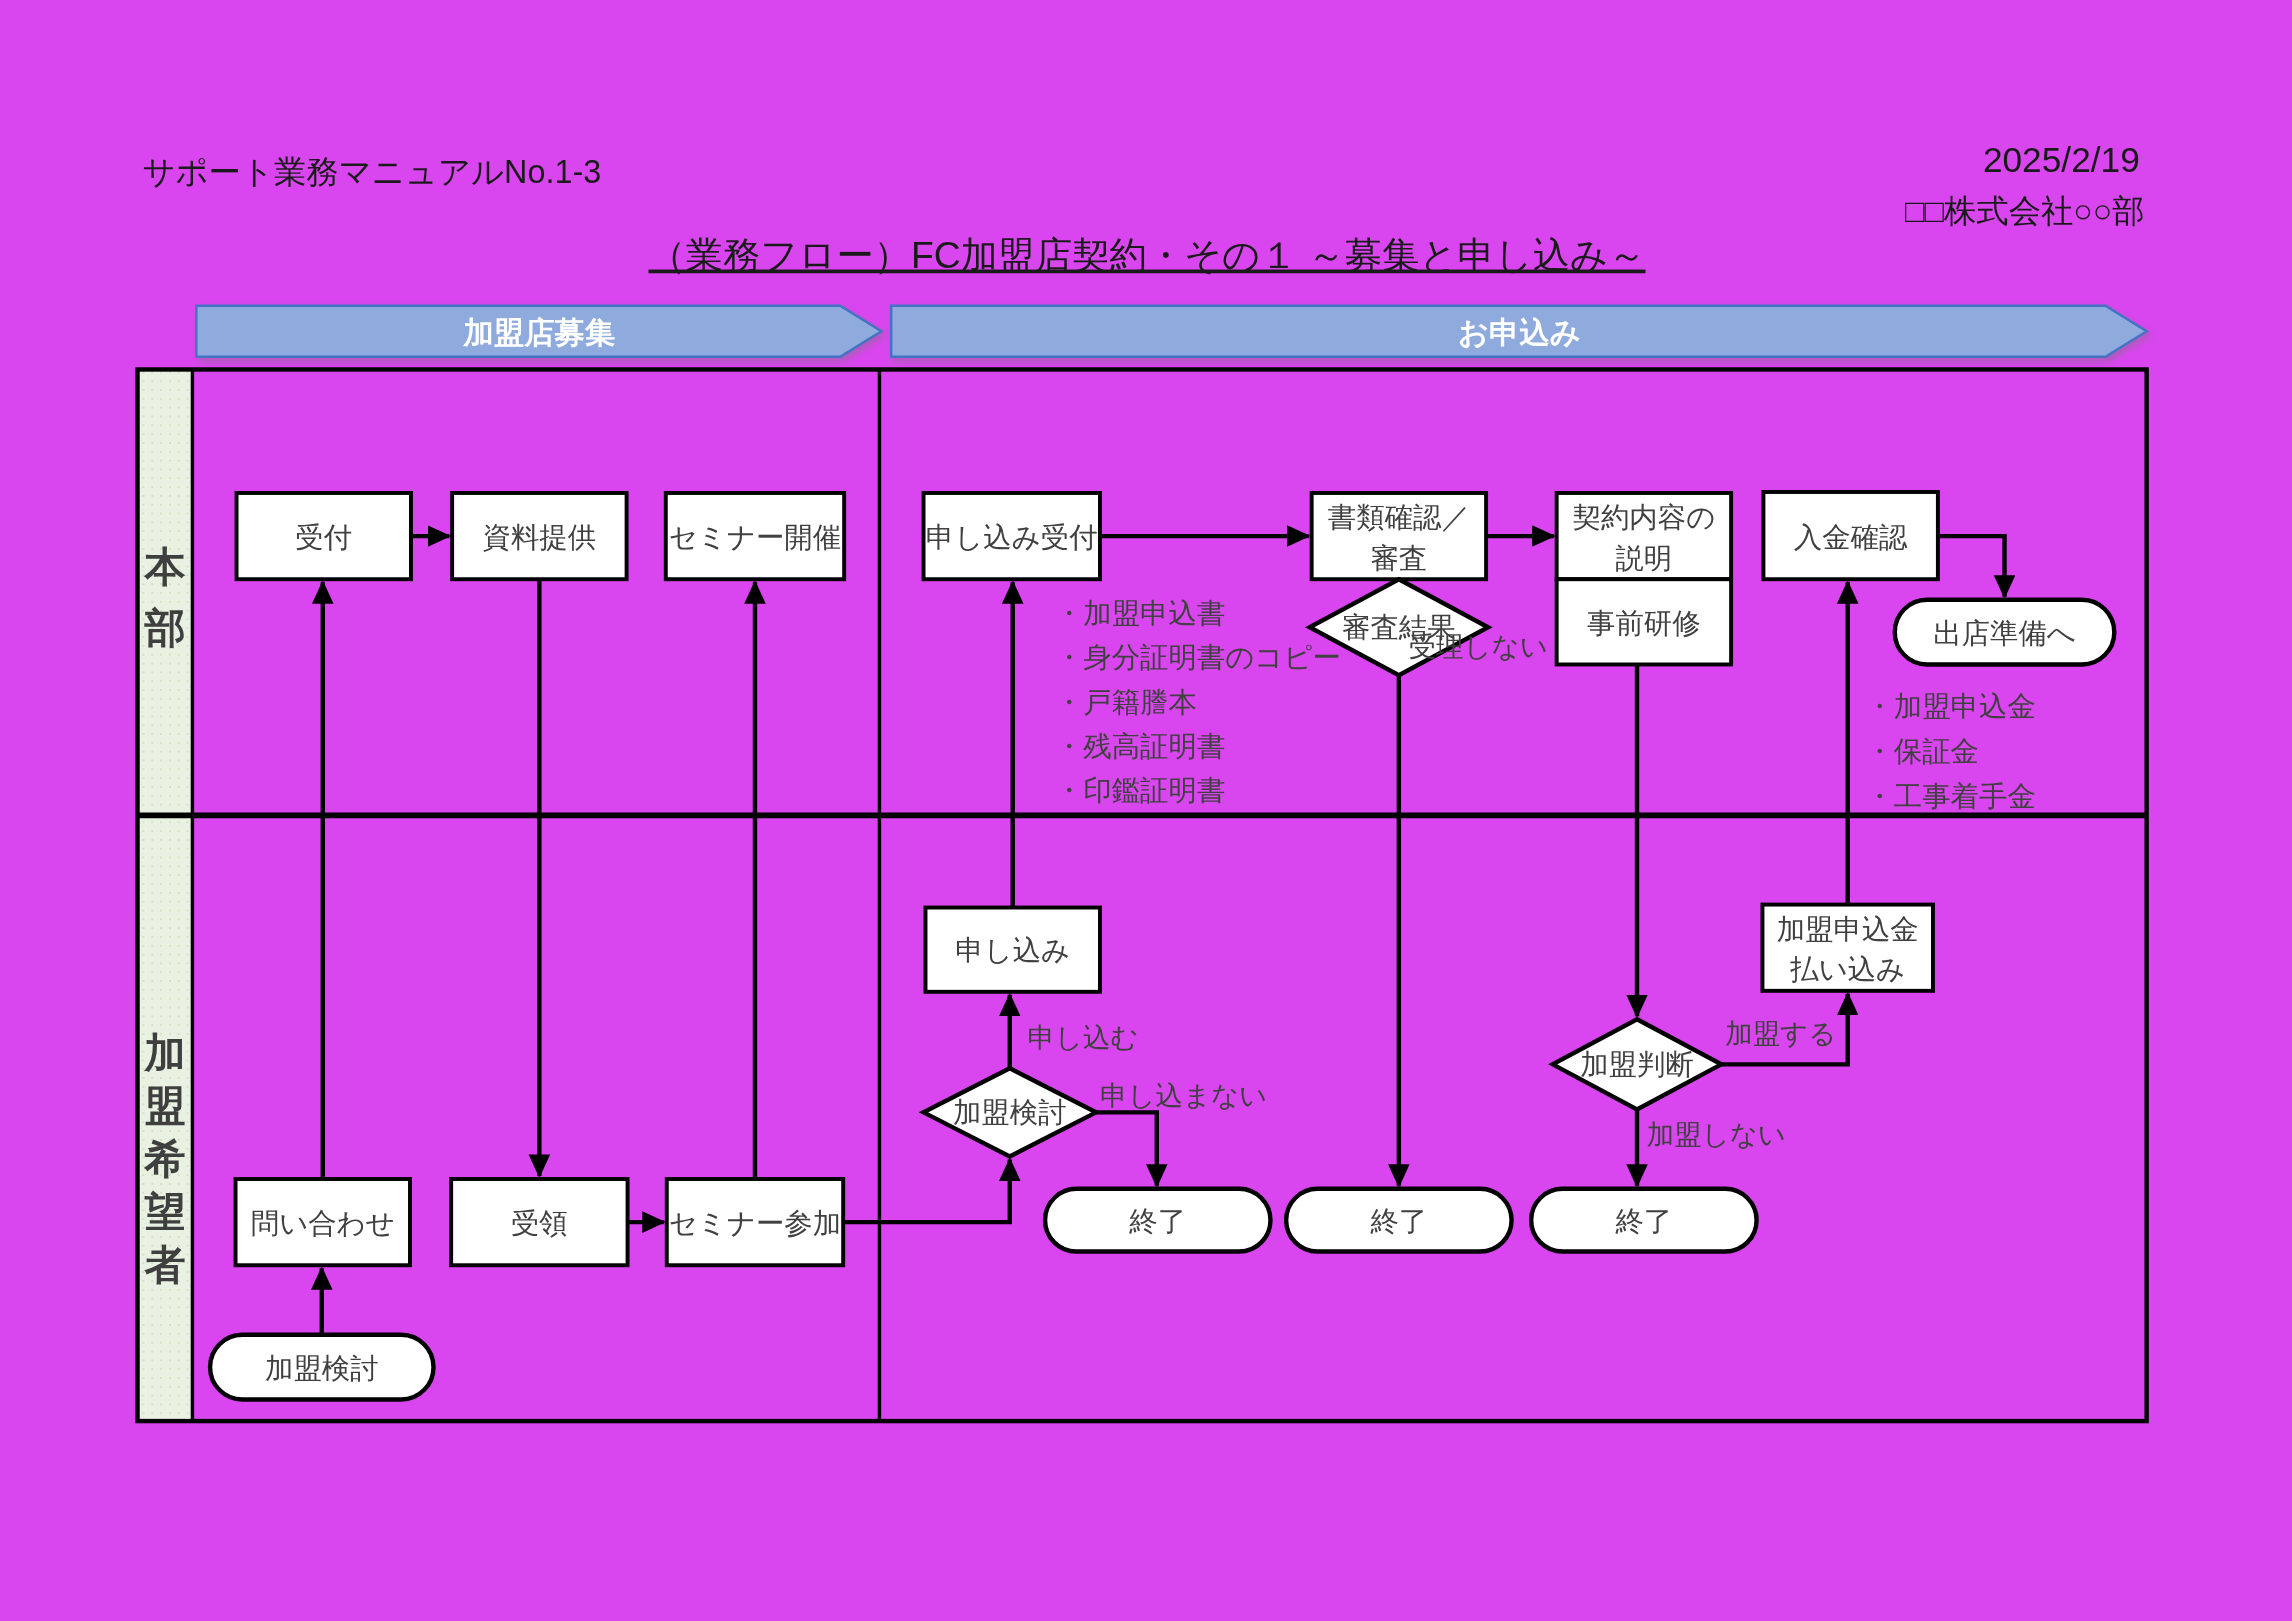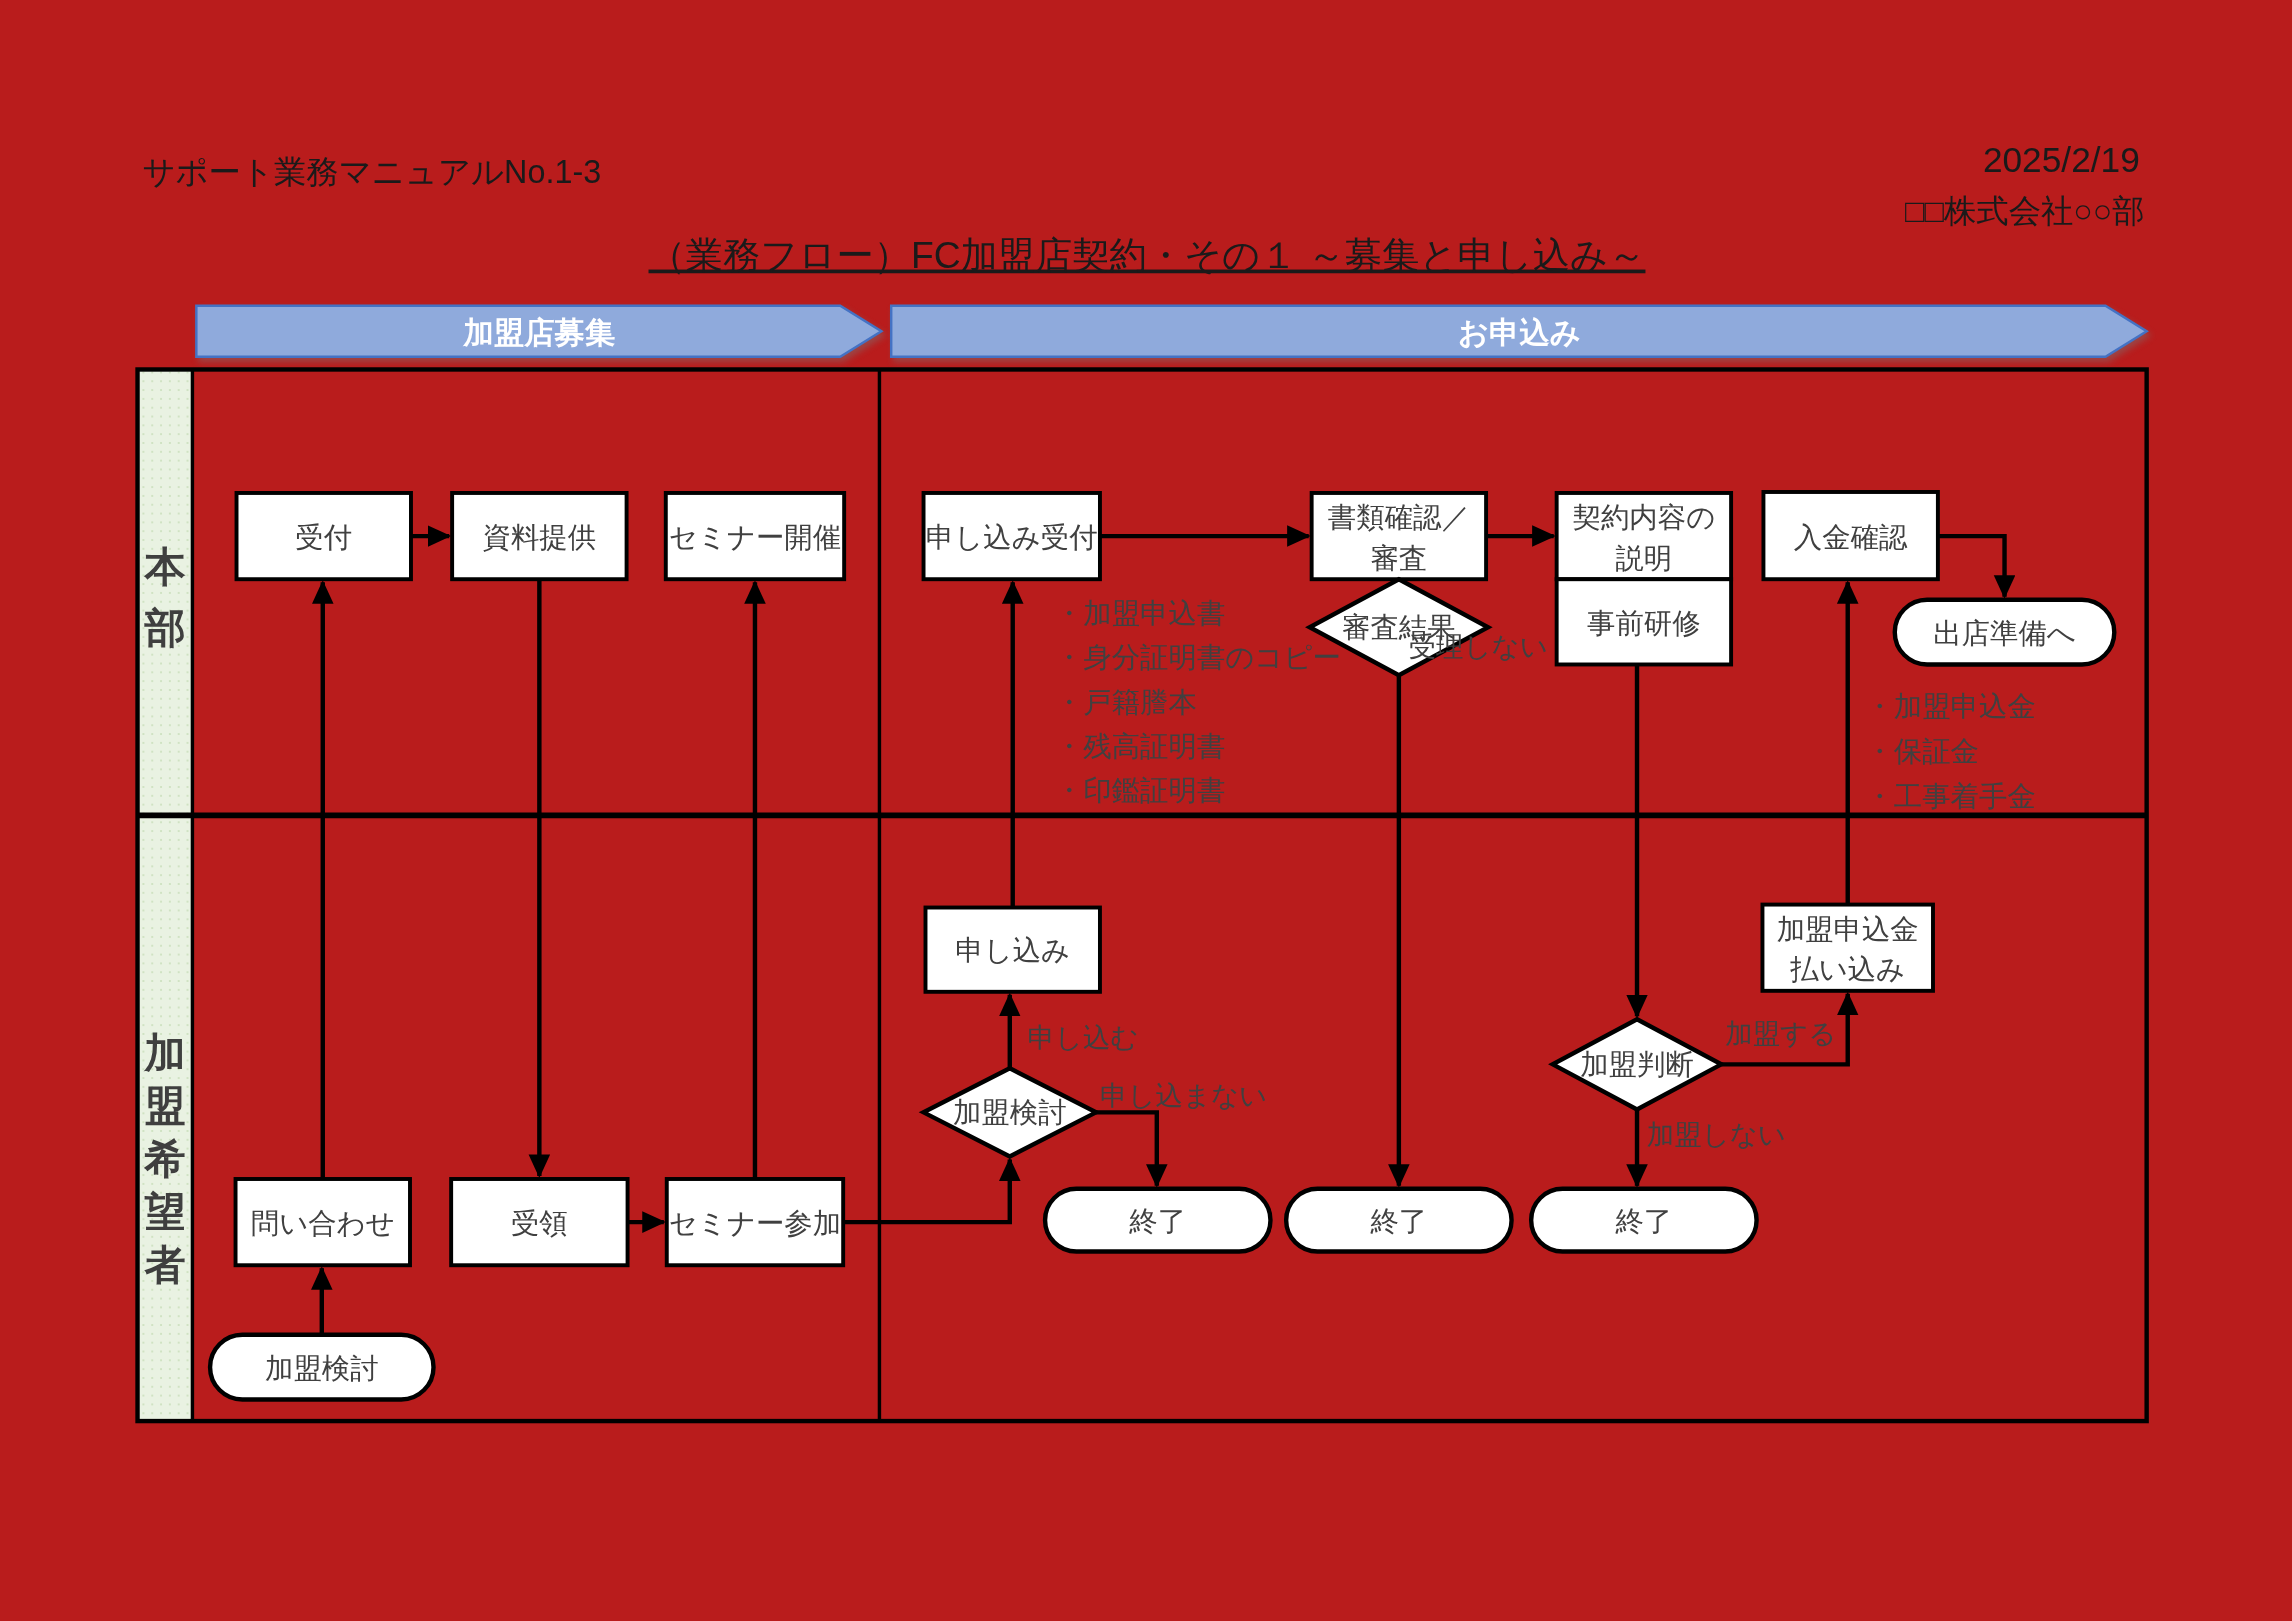--- a/index.html
+++ b/index.html
@@ -1,16 +1,16 @@
 <!DOCTYPE html>
 <html><head>
 <meta charset="utf-8">
 <style>
   html,body{margin:0;padding:0;background:#ffffff;}
-  .page{position:relative;width:2293px;height:1621px;background:#b91c1c;overflow:hidden;
+  .page{position:relative;width:2293px;height:1621px;background:#d946ef;overflow:hidden;
         font-family:"Liberation Sans","DejaVu Sans",sans-serif;text-align:right;}
   svg{display:block;}
   text{font-family:"Liberation Sans","DejaVu Sans",sans-serif;fill:#404040;}
   .hdr{fill:#1a1a1a;}
   .title{font-size:38px;fill:#1a1a1a;text-decoration:underline;}
   .banner-label{font-size:31px;font-weight:bold;fill:#ffffff;}
   .lane-char{font-size:42px;font-weight:bold;fill:#3f3f3f;}
   .node-label{font-size:29px;}
   .edge-label{font-size:28px;}
   .note-line{font-size:29px;}

